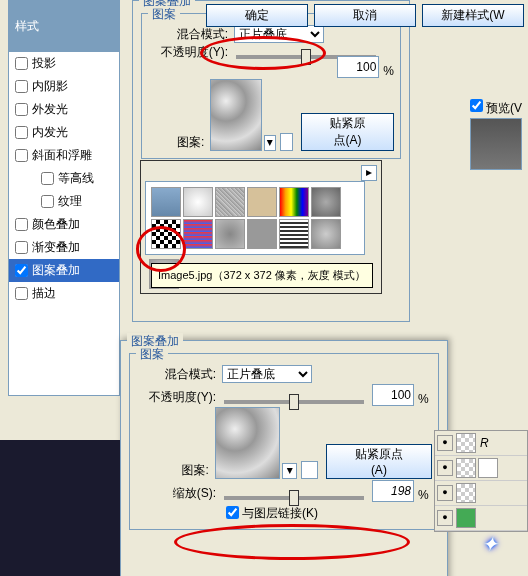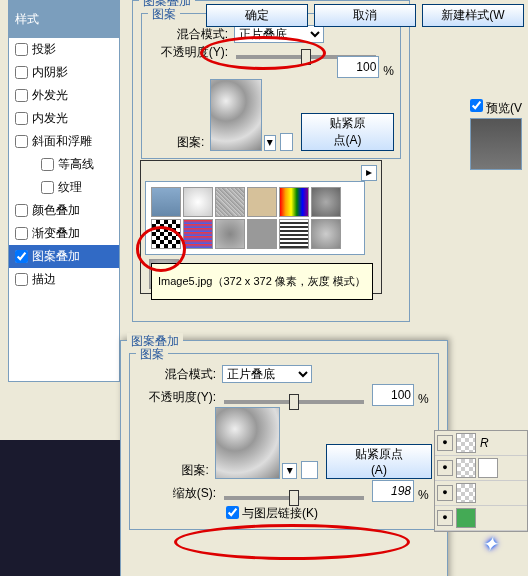--- a/index.html
+++ b/index.html
@@ -1,35 +1,35 @@
 <!DOCTYPE html>
 <html><head>
 <meta charset="utf-8">
 <style>
 body{margin:0;font:12px "Microsoft YaHei",SimSun,sans-serif;background:#ece9d8;width:528px;height:576px;position:relative;overflow:hidden}
 .sidebar{position:absolute;left:8px;top:0;width:110px;border:1px solid #7b9ebd;background:#fff}
-.sidebar-header{background:#7b9ebd;color:#fff;padding:10px 6px;font-size:12px}
+.sidebar-header{background:#7b9ebd;color:#fff;padding:17px 6px;font-size:12px}
 .sidebar-item{padding:3px 6px;cursor:pointer}
 .sidebar-item.selected{background:#316ac5;color:#fff}
 .sidebar-item input[type=checkbox]{margin:0 4px 0 0;vertical-align:middle}
 .sidebar-item.indent{padding-left:32px}
 .panel{position:absolute;border:1px solid #7b9ebd}
 .panel-title{position:absolute;top:-8px;left:6px;background:#ece9d8;padding:0 4px;color:#2b5b9e;font-size:12px}
 .row{display:flex;align-items:flex-end;margin:1px 0}
 .label{width:80px;text-align:right;margin-right:6px}
 select,input[type=text]{font:12px sans-serif;border:1px solid #7b9ebd;background:#fff;height:18px}
 select{width:90px}
 .btn{display:inline-block;border:1px solid #003c74;background:linear-gradient(#fff,#cbe1fc);padding:2px 10px;cursor:pointer;text-align:center;min-width:80px}
 .btn-sm{min-width:auto;padding:1px 23px}
 .swatch-box{width:70px;height:70px;border:1px solid #7b9ebd;background:radial-gradient(circle at 30% 30%,#eee,#999,#ddd,#888);display:inline-block;vertical-align:middle}
 .picker-arrow{display:inline-block;width:14px;height:14px;border:1px solid #7b9ebd;text-align:center;line-height:12px;margin-left:2px;cursor:pointer;background:#fff}
 .mini-btn{display:inline-block;width:16px;height:16px;border:1px solid #7b9ebd;background:#fff;margin-left:4px;cursor:pointer}
 .swatch-grid{display:flex;flex-wrap:wrap;width:210px;padding:4px;border:1px solid #7b9ebd;background:#fff}
 .sw{width:28px;height:28px;border:1px solid #999;margin:1px}
-.tooltip{position:absolute;background:#ffffe1;border:1px solid #000;padding:10px 6px;font-size:11px}
+.tooltip{position:absolute;background:#ffffe1;border:1px solid #000;padding:4px 6px;font-size:11px}
 .ellipse{position:absolute;border:3px solid #d00;border-radius:50%;pointer-events:none}
 .slider{appearance:none;height:4px;background:#999;width:140px}
 .slider::-webkit-slider-thumb{appearance:none;width:10px;height:16px;background:#ece9d8;border:1px solid #333}
 .right-btns{position:absolute;right:4px;top:4px;display:flex;gap:6px}
 .cb-preview{position:absolute;right:6px;top:96px}
 .preview-box{position:absolute;right:6px;top:118px;width:50px;height:50px;border:1px solid #7b9ebd;background:linear-gradient(#555,#777)}
 .layers{position:absolute;right:0;top:430px;width:92px;background:#ece9d8;border:1px solid #999}
 .layer-row{display:flex;align-items:center;border-bottom:1px solid #ccc;padding:2px}
 .eye{width:14px;height:14px;border:1px solid #999;margin-right:3px;text-align:center;font-size:9px;line-height:12px}
 .layer-thumb{width:18px;height:18px;border:1px solid #999;background:repeating-conic-gradient(#ccc 0 25%,#fff 0 50%) 0 0/8px 8px}

